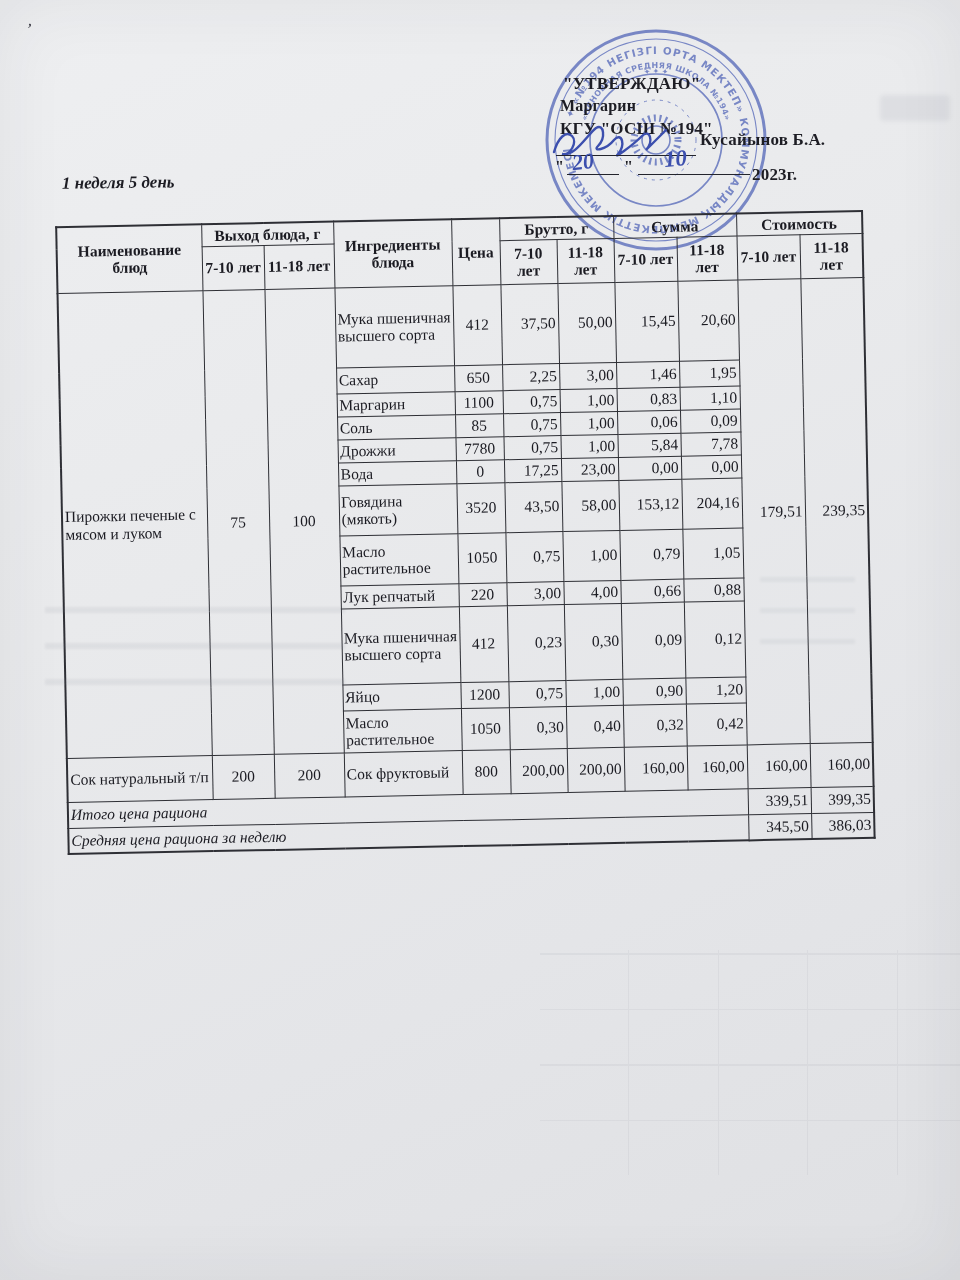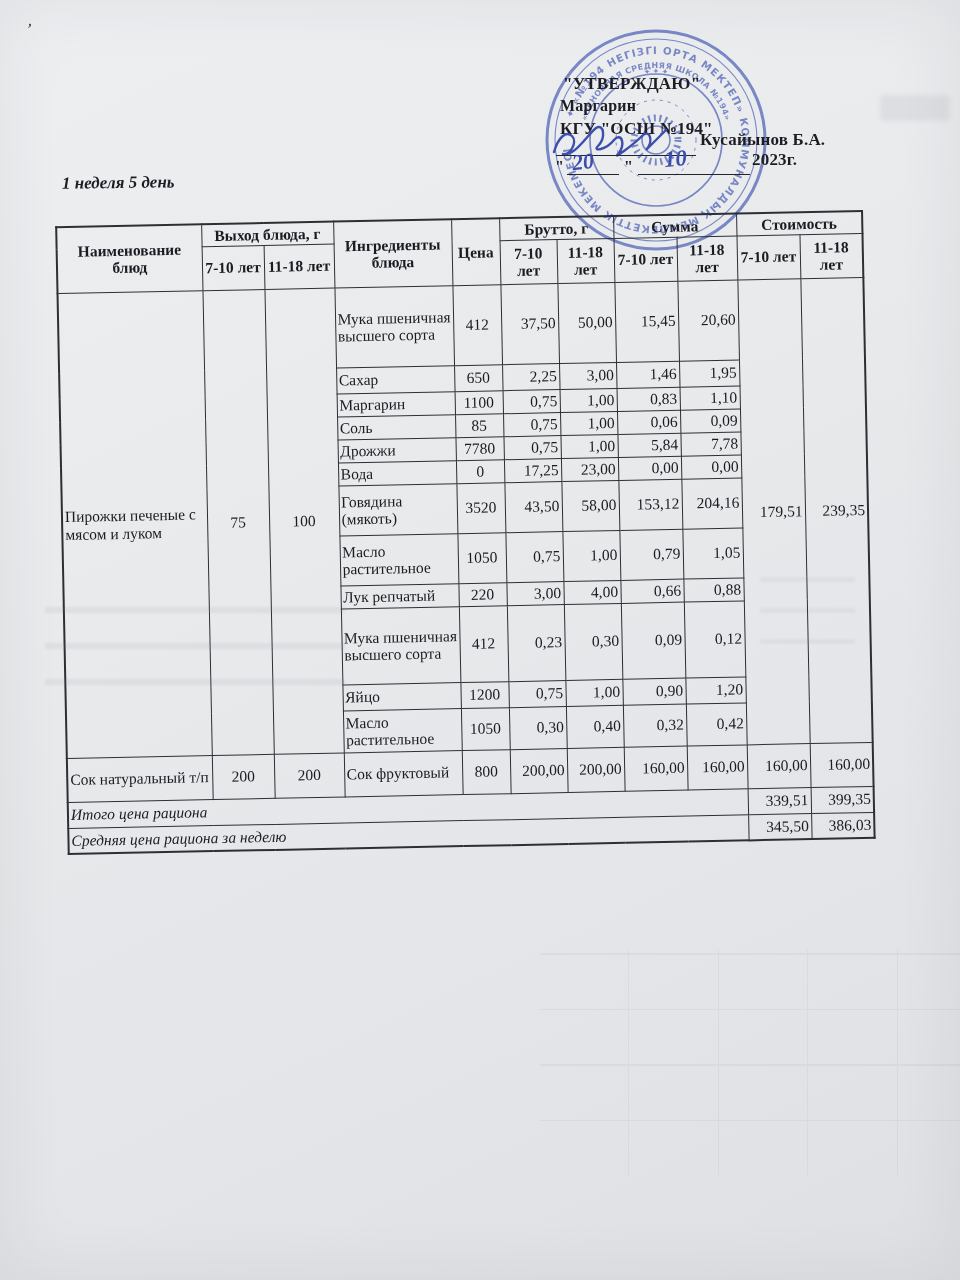--- a/index.html
+++ b/index.html
@@ -21,21 +21,21 @@
     position:absolute;left:540px;top:24px;width:232px;height:232px;
     color:#4d61b6;opacity:.72;filter:blur(.35px);
   }
   
   .approval{position:absolute;left:0;top:0;width:960px;height:260px;font-weight:bold;}
   .appr-line{position:absolute;font-size:17px;letter-spacing:.2px;}
   .appr-l1{left:563px;top:74px;}
   .appr-l2{left:560px;top:97px;font-size:16px;}
   .appr-l3{left:560px;top:119px;}
   .appr-name{left:700px;top:130px;}
-  .appr-year{left:752px;top:150px;}
+  .appr-year{left:752px;top:165px;}
   .sig-underline{position:absolute;left:556px;top:155px;width:140px;border-bottom:1.6px solid #23242c;height:0;}
   .date-quote1{position:absolute;left:555px;top:158px;font-size:16px;}
   .date-underline1{position:absolute;left:567px;top:174px;width:52px;border-bottom:1.6px solid #23242c;height:0;}
   .date-quote2{position:absolute;left:624px;top:158px;font-size:16px;}
   .date-underline2{position:absolute;left:638px;top:174px;width:112px;border-bottom:1.6px solid #23242c;height:0;}
   .handwriting{position:absolute;color:#3c4fae;font-style:italic;font-weight:bold;font-family:"Liberation Serif",serif;}
   .hw-day{left:572px;top:149px;font-size:22px;transform:rotate(-7deg);}
   .hw-month{left:664px;top:146px;font-size:23px;transform:rotate(-5deg);}
   .signature-svg{position:absolute;left:548px;top:116px;width:165px;height:52px;}
   

